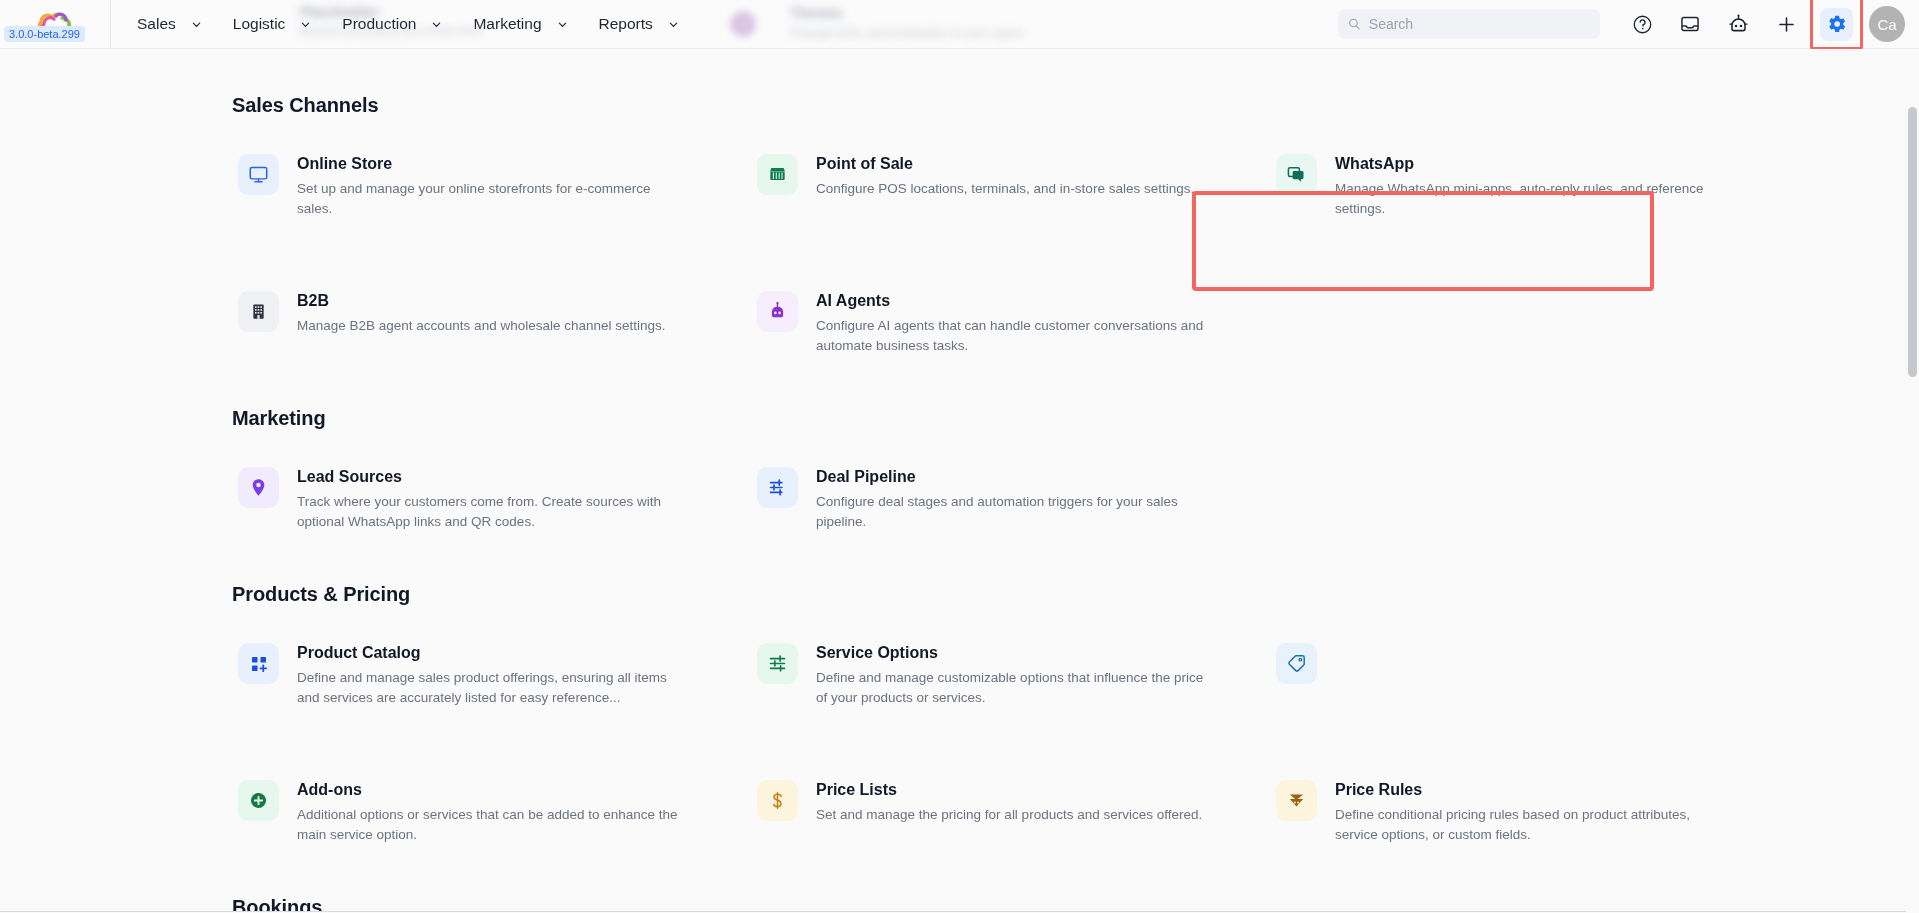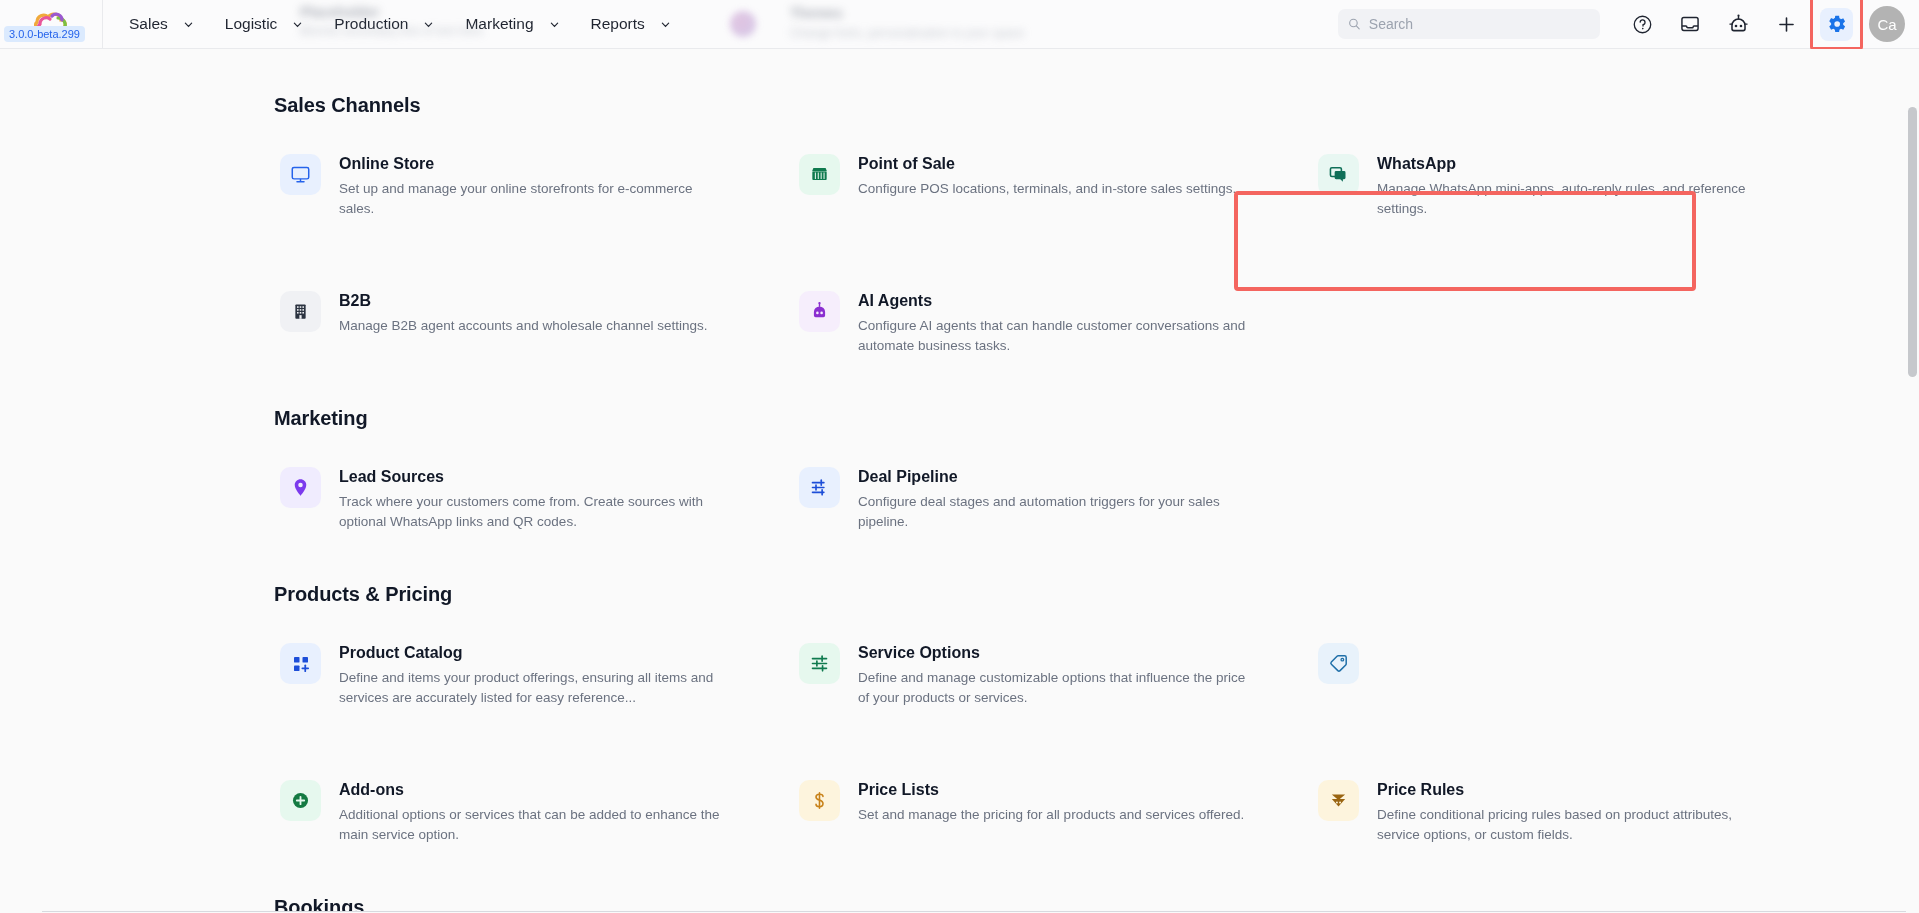--- a/index.html
+++ b/index.html
@@ -14,21 +14,21 @@
   .topbar {
     position: relative;
     height: 49px;
     background: #fbfbfc;
     border-bottom: 1px solid #e9eaed;
     display: flex;
     align-items: center;
     padding: 0 14px 0 0;
   }
   .logo-zone {
-    width: 103px; height: 49px;
+    width: 111px; height: 49px;
     position: relative;
     display: flex; align-items: center; justify-content: center;
     border-right: 1px solid #e9eaed;
     flex: 0 0 auto;
   }
   .logo-mark { width: 46px; height: 32px; display:block; margin-bottom: 2px; }
   .version-badge {
     position: absolute;
     left: 4px; top: 26px;
     background: #dbeafe;
@@ -132,21 +132,20 @@
     text-align: right;
   }
 
   
   .content {
     position: relative;
     height: 863px;
     overflow: hidden;
     background: #fafafa;
     padding: 45px 0 3px 232px;
-    margin-left: 42px;
   }
   .section-title {
     font-size: 20px;
     font-weight: bold;
     color: #111827;
     margin-bottom: 30px;
     letter-spacing: -0.1px;
   }
   .section { margin-bottom: 46px; }
   .grid {
@@ -468,21 +467,21 @@
           <svg width="20" height="20" viewBox="0 0 24 24" fill="#1d4ed8">
             <rect x="3.6" y="3.6" width="6.6" height="6.6" rx="1"></rect>
             <rect x="13.8" y="3.6" width="6.6" height="6.6" rx="1"></rect>
             <rect x="3.6" y="13.8" width="6.6" height="6.6" rx="1"></rect>
             <line x1="17.1" y1="13.6" x2="17.1" y2="20.6" stroke="#1d4ed8" stroke-width="2.1" stroke-linecap="round"></line>
             <line x1="13.6" y1="17.1" x2="20.6" y2="17.1" stroke="#1d4ed8" stroke-width="2.1" stroke-linecap="round"></line>
           </svg>
         </div>
         <div class="card-body">
           <div class="card-title">Product Catalog</div>
-          <div class="card-desc">Define and items your product offerings, ensuring all items and services are accurately listed for easy reference...</div>
+          <div class="card-desc">Define and manage sales product offerings, ensuring all items and services are accurately listed for easy reference...</div>
         </div>
       </div>
 
       <div class="card">
         <div class="card-icon" style="background:#e6f8ee">
           <svg width="21" height="21" viewBox="0 0 24 24" stroke="#0f7a4e" stroke-width="1.9" stroke-linecap="round">
             <line x1="4" y1="6.5" x2="20" y2="6.5"></line>
             <line x1="4" y1="12" x2="20" y2="12"></line>
             <line x1="4" y1="17.5" x2="20" y2="17.5"></line>
             <line x1="15" y1="3.6" x2="15" y2="9.4"></line>

